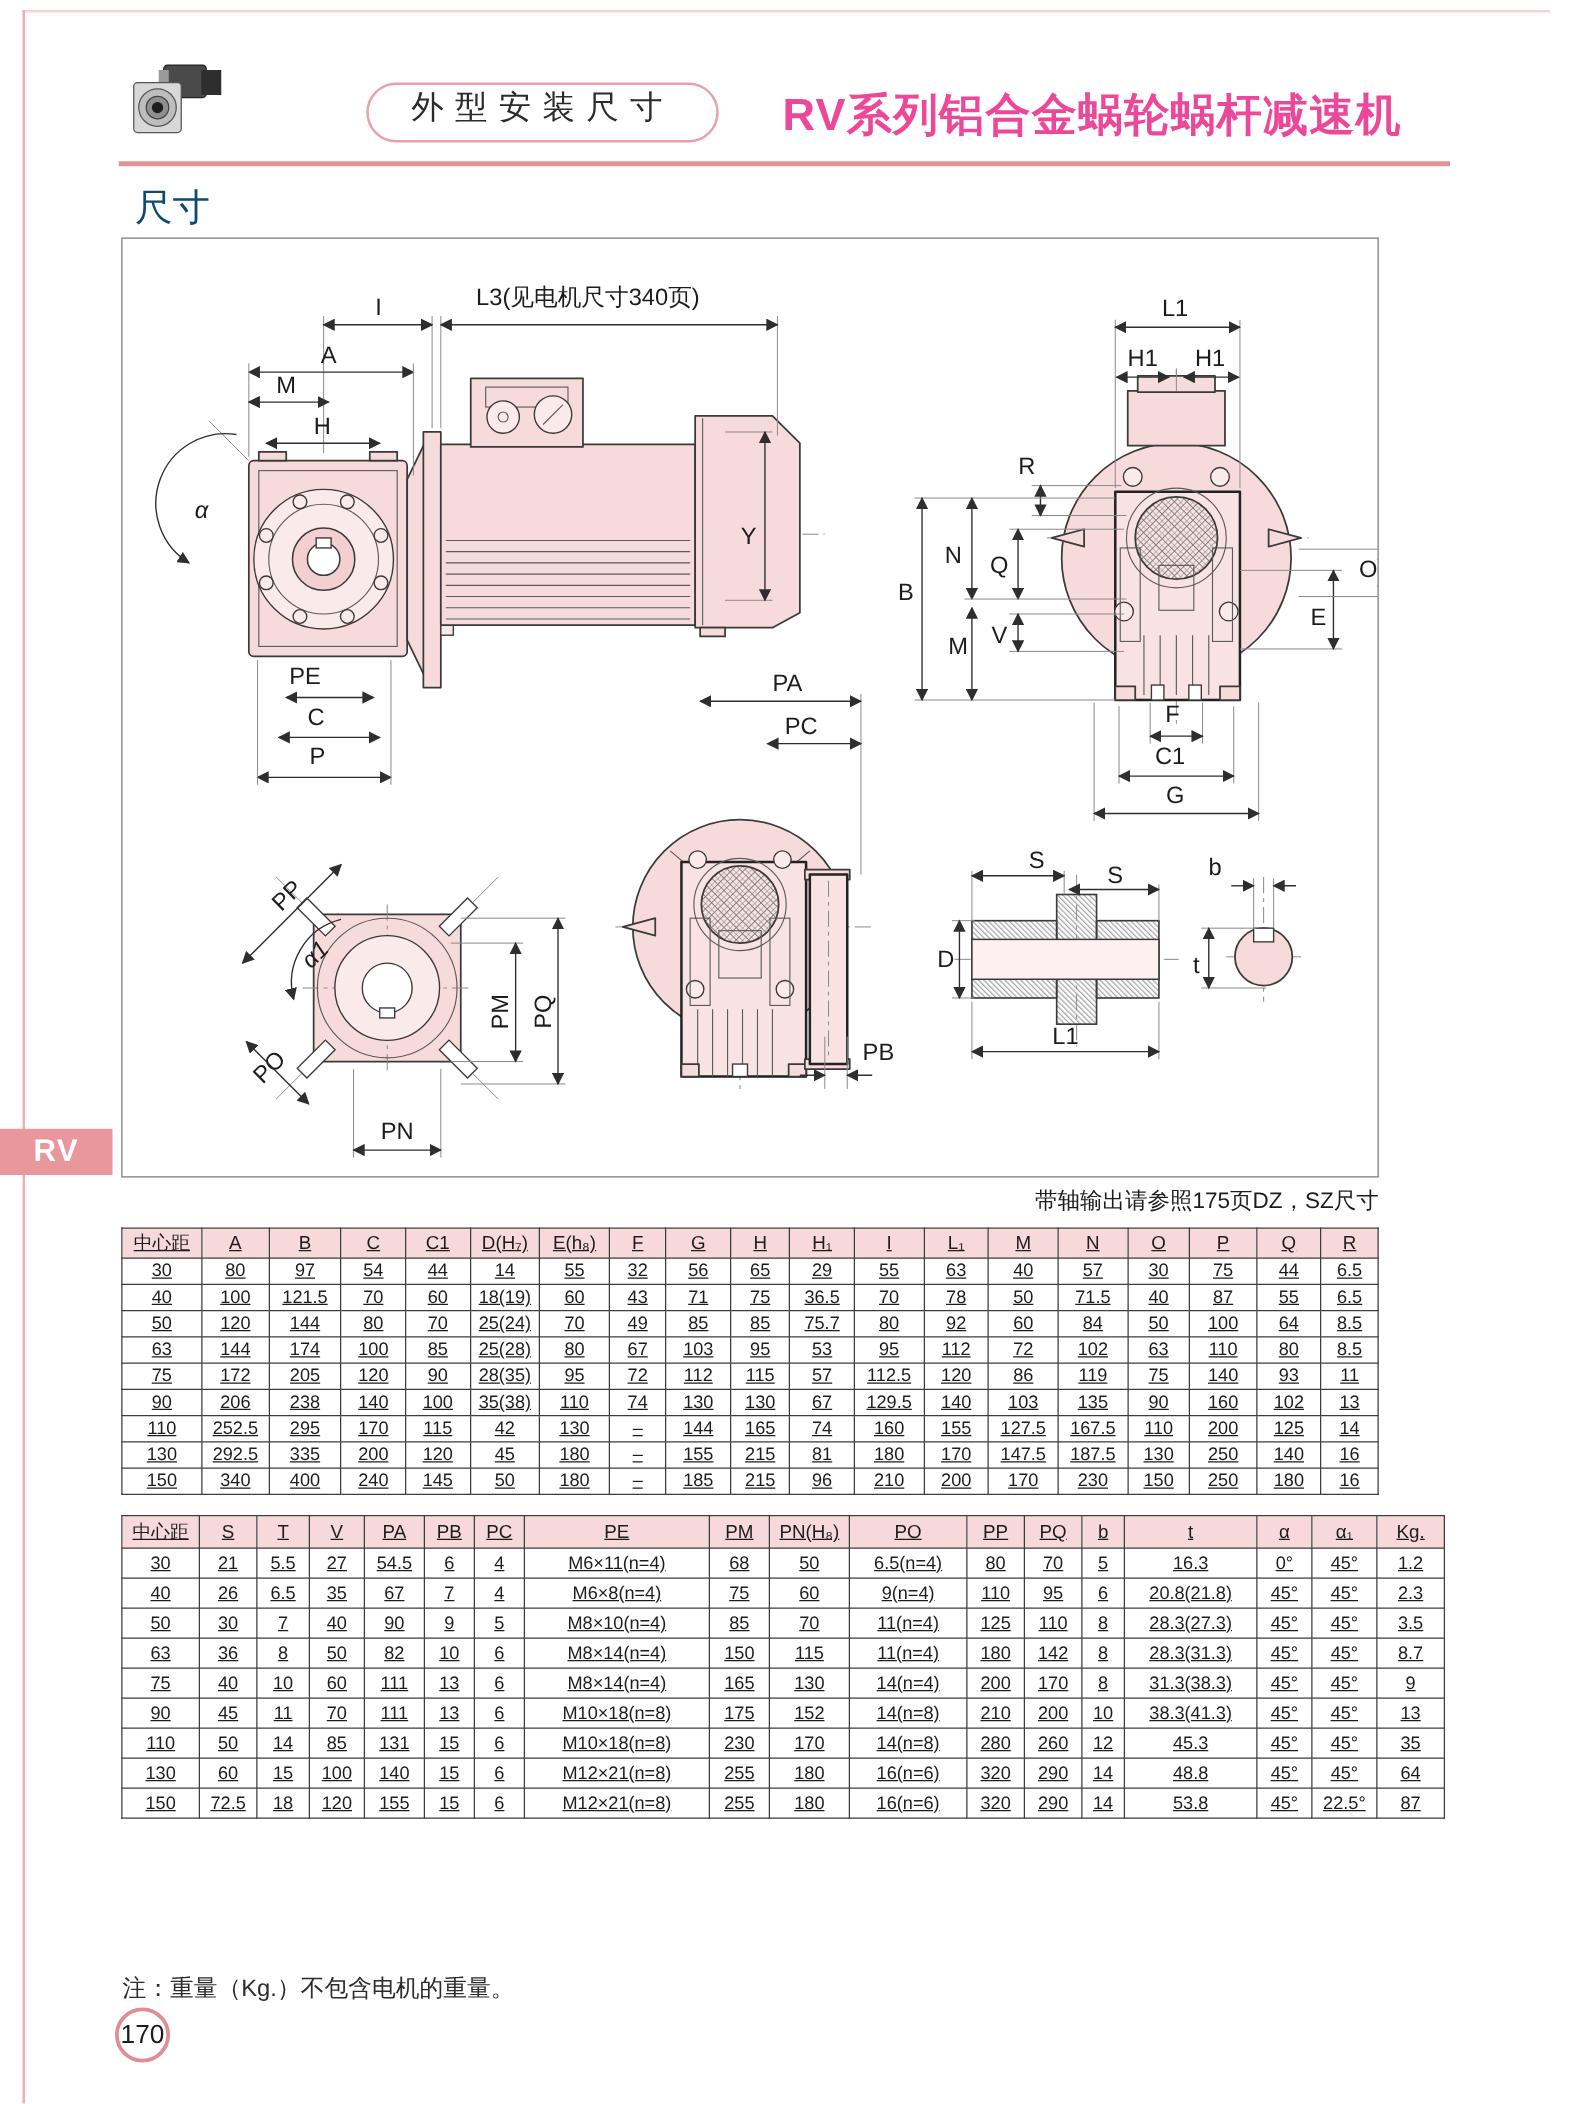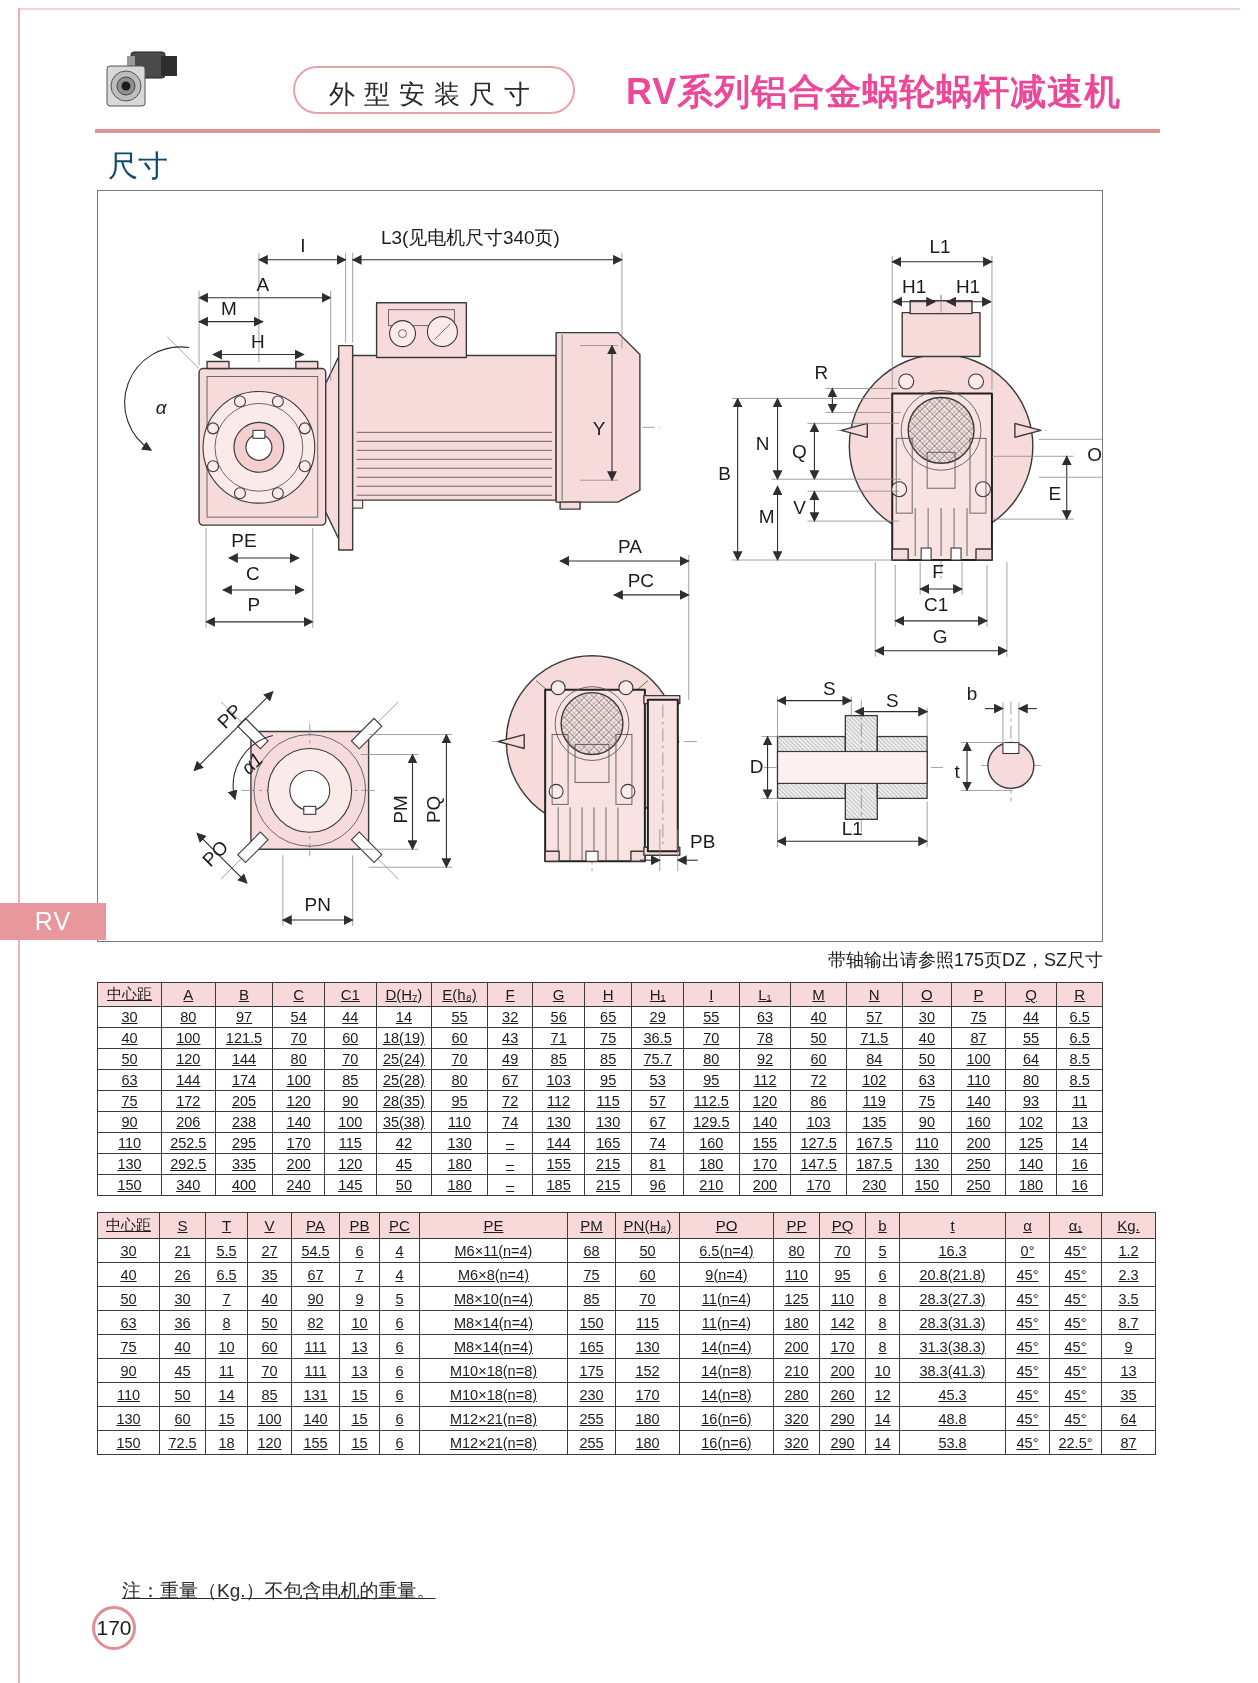--- a/index.html
+++ b/index.html
@@ -4,46 +4,46 @@
 <style>
   html,body{margin:0;padding:0;background:#ffffff;}
   .page{position:relative;width:1258px;height:1683px;background:#fff;overflow:hidden;
         font-family:"Liberation Sans",sans-serif;color:#1c1c1c;}
   .frame-left{position:absolute;left:18px;top:8px;bottom:0;width:2px;background:#eab0b4;}
   .frame-top{position:absolute;left:18px;top:8px;width:1222px;height:2px;background:#f3d3d5;}
 
   
   .photo{position:absolute;left:103px;top:46px;width:84px;height:70px;}
   .badge{position:absolute;left:293px;top:66px;width:278px;height:44px;border:2px solid #e8a2a6;
-         border-radius:26px;display:flex;align-items:flex-end;justify-content:center;
+         border-radius:26px;display:flex;align-items:flex-start;justify-content:center;
          font-size:26px;letter-spacing:9px;color:#2b2b2b;}
   .title{position:absolute;left:626px;top:68px;margin:0;font-size:36px;font-weight:bold;
          letter-spacing:1px;color:#ec4899;white-space:nowrap;}
   .hr{position:absolute;left:95px;top:129px;width:1065px;height:4px;background:#e39296;}
 
   .section-label{position:absolute;left:108px;top:146px;font-size:30px;color:#0c4a6e;}
 
   .diagram-box{position:absolute;left:97px;top:190px;width:1006px;height:752px;
                border:1.5px solid #7a7a7a;box-sizing:border-box;background:#fff;}
   .diagram-box svg{display:block;width:100%;height:100%;}
 
-  .rv-tab{position:absolute;left:0;top:903px;width:106px;height:37px;background:#e8989c;
-          color:#fff;font-size:25px;font-weight:normal;display:flex;align-items:center;
+  .rv-tab{position:absolute;left:0;top:903px;width:90px;height:37px;background:#e8989c;
+          color:#fff;font-size:25px;font-weight:bold;display:flex;align-items:center;
           justify-content:center;letter-spacing:1px;}
 
   .table-note{position:absolute;right:155px;top:948px;font-size:18px;color:#1c1c1c;}
 
   table.cat{position:absolute;left:97px;border-collapse:collapse;table-layout:fixed;width:1006px;text-decoration:underline;}
   table.cat th,table.cat td{border:1px solid #3c3c3c;text-align:center;padding:0 1px;
         white-space:nowrap;overflow:hidden;font-weight:normal;color:#1c1c1c;}
   table.cat th{background:#f8d9d9;}
   #t1{top:982px;} #t1 th{height:23px;font-size:15px;} #t1 td{height:20px;font-size:14.5px;}
   #t2{top:1212px;} #t2 th{height:25px;font-size:15px;} #t2 td{height:23px;font-size:14.5px;}
 
-  .footer-note{position:absolute;left:122px;top:1578px;font-size:19px;color:#2b2b2b;text-decoration:underline;}
+  .footer-note{position:absolute;left:98px;top:1578px;font-size:19px;color:#2b2b2b;}
   .page-num{position:absolute;left:92px;top:1606px;width:44px;height:44px;border:3px solid #e08e93;
             border-radius:50%;display:flex;align-items:center;justify-content:center;
             font-size:21px;color:#1c1c1c;box-sizing:border-box;}
 
   
   .part{fill:#f7dbdb;stroke:#3a3a3a;stroke-width:1.4;stroke-linejoin:round;}
   .part2{fill:#f9e2e2;stroke:#222;stroke-width:2;stroke-linejoin:round;}
   .partl{fill:#fbeaea;stroke:#3a3a3a;stroke-width:1.1;}
   .det{fill:none;stroke:#5a5a5a;stroke-width:0.9;}
   .white{fill:#fff;stroke:#3a3a3a;stroke-width:1.1;}

